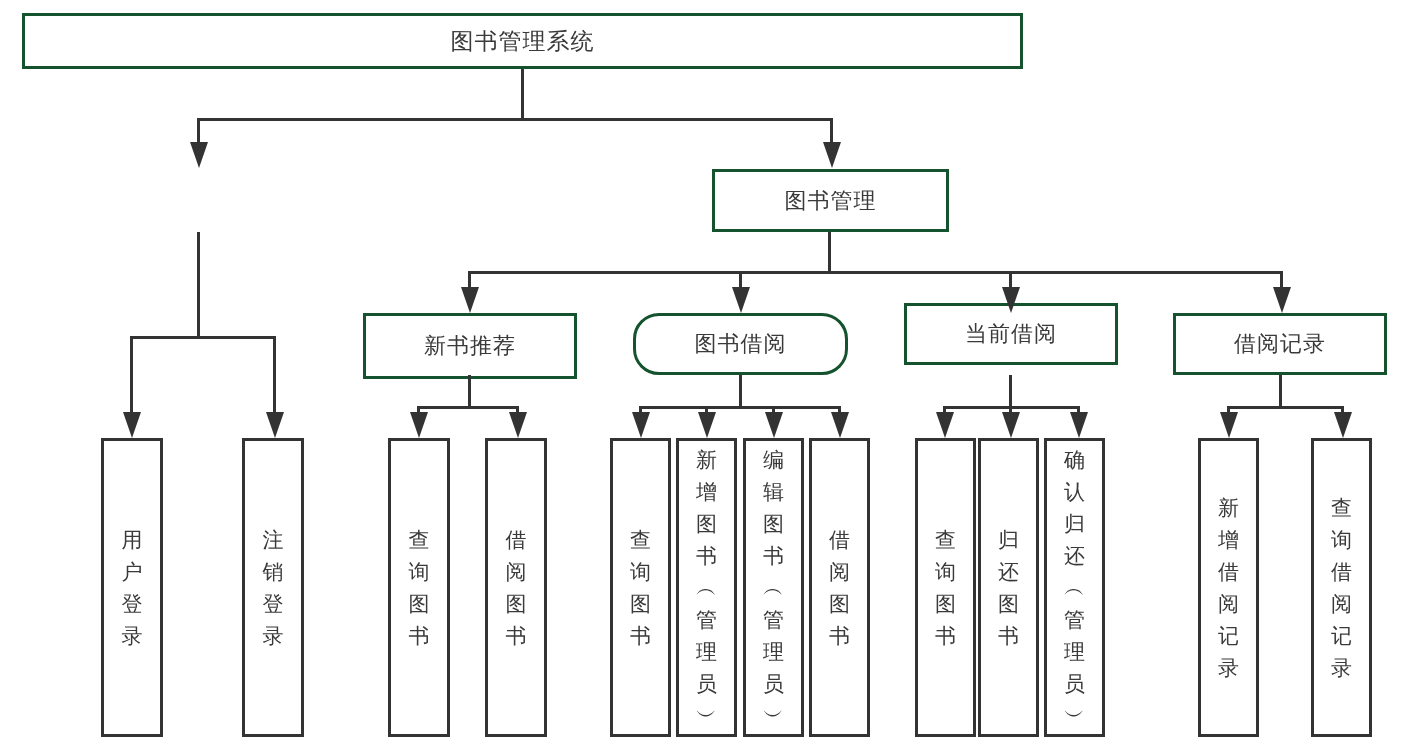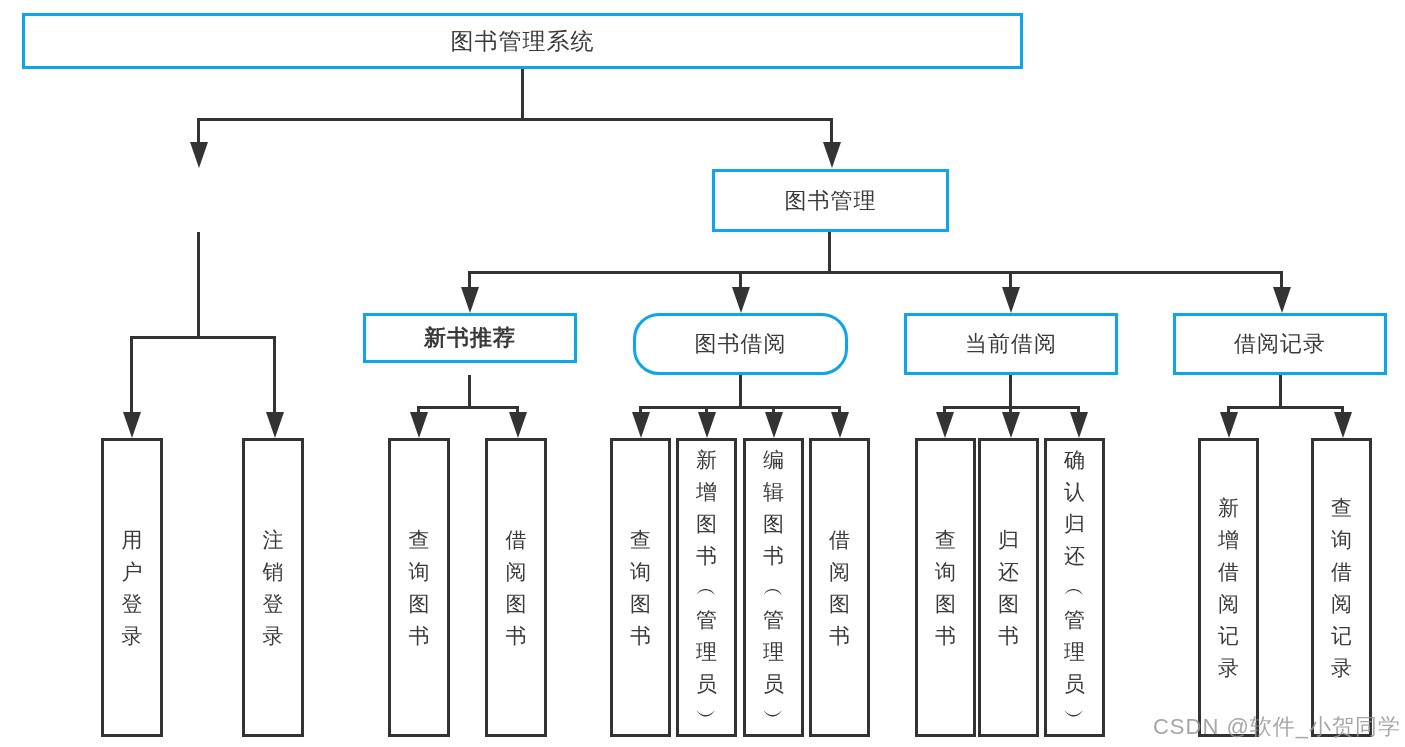--- a/index.html
+++ b/index.html
@@ -6,21 +6,21 @@
   #canvas{
     position:relative;
     width:1405px;height:747px;
     background:#ffffff;
     overflow:hidden;
     font-family:"Liberation Sans","DejaVu Sans",sans-serif;
   }
   .box{
     position:absolute;
     box-sizing:border-box;
-    border:3px solid #0ea5e9;
+    border:3px solid #14532d;
     background:#ffffff;
     display:flex;
     align-items:center;
     justify-content:center;
     color:#3a3a3a;
   }
   .hlabel{
     font-size:22px;
     letter-spacing:1px;
     white-space:nowrap;
@@ -67,27 +67,27 @@
 <div id="canvas">
 
   <div class="box" style="left:22px;top:13px;width:1001px;height:56px;">
     <span class="hlabel root-label">图书管理系统</span>
   </div>
 
   <div class="box" style="left:712px;top:169px;width:237px;height:63px;">
     <span class="hlabel">图书管理</span>
   </div>
 
-  <div class="box" style="left:363px;top:313px;width:214px;height:50px;font-weight:bold;">
+  <div class="box" style="left:363px;top:313px;width:214px;height:66px;">
     <span class="hlabel">新书推荐</span>
   </div>
   <div class="box" style="left:633px;top:313px;width:215px;height:62px;border-radius:26px;">
     <span class="hlabel">图书借阅</span>
   </div>
-  <div class="box" style="left:904px;top:313px;width:214px;height:62px;text-align:center;">
+  <div class="box" style="left:904px;top:303px;width:214px;height:62px;text-align:center;">
     <span class="hlabel">当前借阅</span>
   </div>
   <div class="box" style="left:1173px;top:313px;width:214px;height:62px;">
     <span class="hlabel">借阅记录</span>
   </div>
 
   <div class="leaf" style="left:101px;width:62px;">
     <span class="vtext">用<br>户<br>登<br>录</span>
   </div>
   <div class="leaf" style="left:242px;width:62px;">
@@ -197,15 +197,14 @@
 
   <div>
     <div class="line" style="left:1279px;top:375px;width:3px;height:33px;"></div>
     <div class="line" style="left:1227px;top:406px;width:117px;height:3px;"></div>
     <div class="line" style="left:1227px;top:406px;width:3px;height:10px;"></div>
     <div class="arrow" style="left:1220px;top:412px;"></div>
     <div class="line" style="left:1341px;top:406px;width:3px;height:10px;"></div>
     <div class="arrow" style="left:1334px;top:412px;"></div>
   </div>
 
-  <div class="watermark">CSDN @软件_小贺同学</div>
 
 </div>
 
 </body></html>

